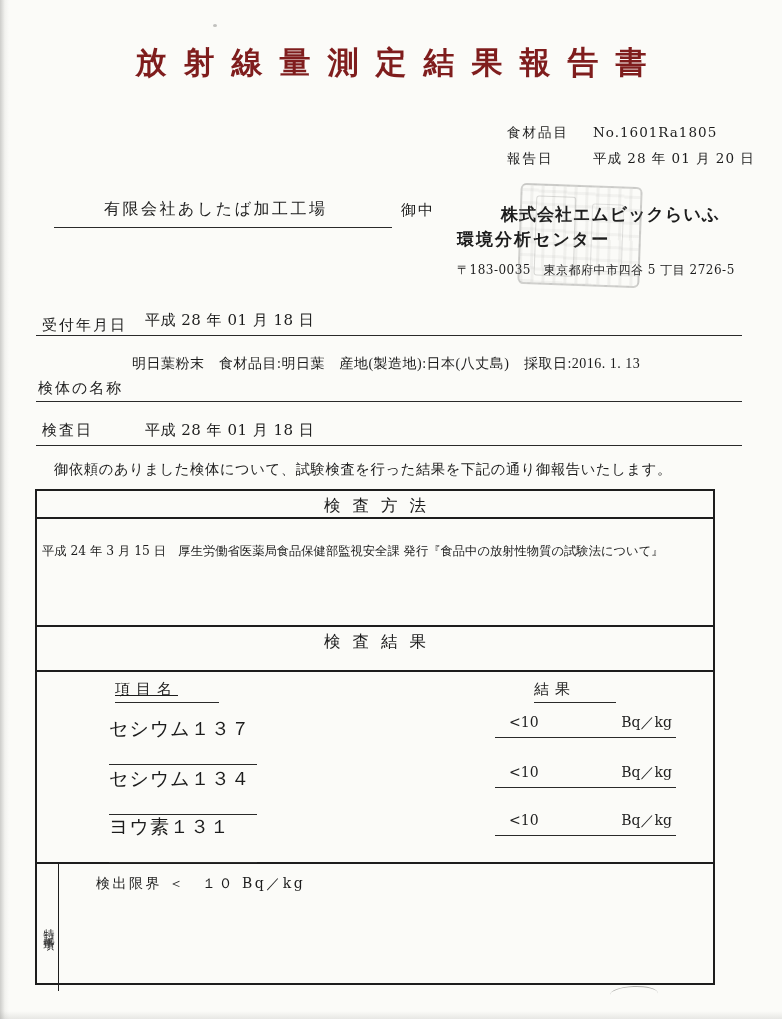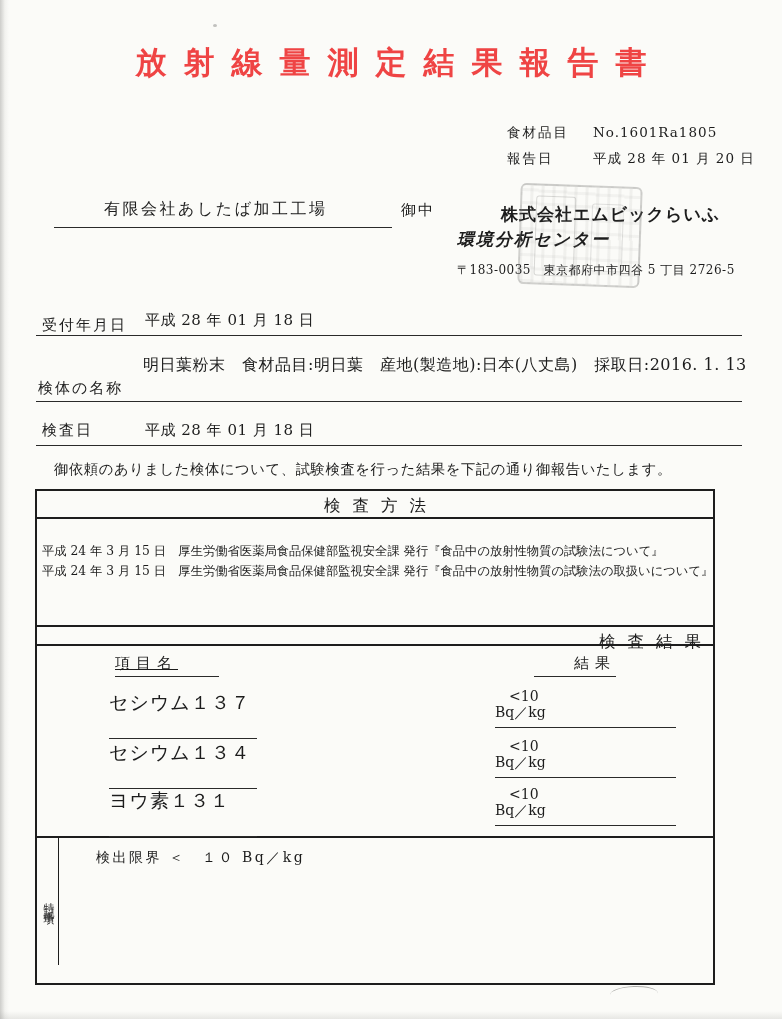--- a/index.html
+++ b/index.html
@@ -19,34 +19,34 @@
   }
   .scan-edge-bottom {
     position: absolute; left: 0; bottom: 0; width: 100%; height: 8px;
     background: linear-gradient(to top, rgba(140,140,138,0.18), rgba(0,0,0,0));
     pointer-events: none;
   }
 
   .doc-title {
     position: absolute; left: 0; top: 42px; width: 782px;
     text-align: center; font-size: 31px; font-weight: bold;
-    letter-spacing: 17px; text-indent: 17px; color: #ef4444;
+    letter-spacing: 17px; text-indent: 17px; color: #7f1d1d;
   }
 
   .meta-block { position: absolute; left: 507px; top: 124px; font-size: 13.5px; }
   .meta-row { display: flex; margin-bottom: 8px; }
   .meta-label { width: 86px; letter-spacing: 2px; }
   .meta-value { letter-spacing: 1px; }
 
   .recipient-name { position: absolute; left: 104px; top: 199px; font-size: 16px; letter-spacing: 2.5px; }
   .recipient-underline { position: absolute; left: 54px; top: 227px; width: 338px; border-bottom: 1.6px solid #2a2a2a; }
   .recipient-honorific { position: absolute; left: 401px; top: 201px; font-size: 15px; letter-spacing: 2px; }
 
   .issuer-company { position: absolute; left: 457px; top: 203px; font-size: 17px; font-weight: bold; letter-spacing: 1px; margin-left: 44px; }
-  .issuer-division { position: absolute; left: 457px; top: 228px; font-size: 17px; font-weight: bold; letter-spacing: 2px; font-style: italic; }
+  .issuer-division { position: absolute; left: 457px; top: 228px; font-size: 17px; font-weight: bold; letter-spacing: 2px; }
   .issuer-address { position: absolute; left: 457px; top: 262px; font-size: 12px; letter-spacing: .5px; }
 
   .company-seal {
     position: absolute; left: 519px; top: 185px; width: 122px; height: 101px;
     border: 2px solid rgba(125,125,122,0.45); border-radius: 6px;
     transform: rotate(2deg);
     background:
       repeating-linear-gradient(88deg, rgba(130,130,128,0.12) 0 3px, transparent 3px 11px),
       repeating-linear-gradient(2deg, rgba(130,130,128,0.10) 0 3px, transparent 3px 13px);
     opacity: .75;
@@ -73,38 +73,38 @@
   .section-header {
     height: 28px; border-bottom: 2px solid #1d1d1d;
     text-align: center; font-size: 16.5px; letter-spacing: 12px; text-indent: 12px;
     padding-top: 4px; font-weight: 500;
   }
   .method-body {
     height: 108px; border-bottom: 2px solid #1d1d1d;
     padding: 23px 6px 0 5px; font-size: 12.3px; line-height: 19.5px; letter-spacing: 0px;
     white-space: nowrap;
   }
-  .results-header { height: 19px; border-bottom: 2px solid #1d1d1d; text-align: right; font-size: 16.5px; letter-spacing: 12px; text-indent: 12px; padding-top: 4px; }
+  .results-header { height: 45px; border-bottom: 2px solid #1d1d1d; text-align: center; font-size: 16.5px; letter-spacing: 12px; text-indent: 12px; padding-top: 4px; }
   .results-body { position: relative; height: 190px; }
   .col-item-header {
     position: absolute; left: 78px; top: 8px; width: 104px;
     font-size: 15px; letter-spacing: 6px; border-bottom: 1.5px solid #2a2a2a; padding-bottom: 3px; text-decoration: underline;
   }
   .col-result-header {
-    position: absolute; left: 497px; top: 8px; width: 82px; text-align: right;
+    position: absolute; left: 497px; top: 8px; width: 82px; text-align: left;
     font-size: 15px; letter-spacing: 6px; border-bottom: 1.5px solid #2a2a2a; padding-bottom: 3px;
   }
   .result-row-item {
     position: absolute; left: 72px; width: 148px;
     font-size: 19px; letter-spacing: 1px; border-bottom: 1.4px solid #2a2a2a; padding-bottom: 22px;
   }
   .result-row-line {
     position: absolute; left: 458px; width: 181px;
     display: flex; justify-content: space-between;
-    font-size: 14px; border-bottom: 1.4px solid #2a2a2a; padding-bottom: 5px; flex-direction: column;
+    font-size: 14px; border-bottom: 1.4px solid #2a2a2a; padding-bottom: 5px;
   }
   .result-value { margin-left: 14px; }
   .result-unit { margin-right: 4px; }
 
   .notes-row { display: flex; height: 129px; border-top: 2px solid #1d1d1d; }
   .notes-label-cell {
     width: 22px; border-right: 1.5px solid #1d1d1d;
     display: flex; align-items: center; justify-content: center;
   }
   .notes-label {
@@ -148,35 +148,34 @@
 
 <div class="issuer-company">株式会社エムビックらいふ</div>
 <div class="issuer-division">環境分析センター</div>
 <div class="issuer-address">〒183-0035　東京都府中市四谷 5 丁目 2726-5</div>
 <div class="company-seal"></div>
 
 <div class="field-label" style="left:42px; top:316px;">受付年月日</div>
 <div class="field-value" style="left:145px; top:311px;">平成 28 年 01 月 18 日</div>
 <div class="field-rule" style="top:335px;"></div>
 
-<div class="field-value" style="left:143px; top:355px; font-size:16px;">明日葉粉末　食材品目:明日葉　産地(製造地):日本(八丈島)　採取日:2016. 1. 13</div>
+<div class="field-value" style="left:132px; top:355px; font-size:14px;font-family:Liberation Serif, serif;">明日葉粉末　食材品目:明日葉　産地(製造地):日本(八丈島)　採取日:2016. 1. 13</div>
 <div class="field-label" style="left:38px; top:379px;">検体の名称</div>
 <div class="field-rule" style="top:401px;"></div>
 
 <div class="field-label" style="left:42px; top:421px;">検査日</div>
 <div class="field-value" style="left:145px; top:421px;">平成 28 年 01 月 18 日</div>
 <div class="field-rule" style="top:445px;"></div>
 
 <div class="intro-text">御依頼のありました検体について、試験検査を行った結果を下記の通り御報告いたします。</div>
 
 <div class="report-table">
   <div class="section-header">検査方法</div>
   <div class="method-body">
     <div>平成 24 年 3 月 15 日　厚生労働省医薬局食品保健部監視安全課 発行『食品中の放射性物質の試験法について』</div>
-    <div>平成 24 年 3 月 15 日　厚生労働省医薬局食品保健部監視安全課 発行『食品中の放射性物質の試験法の取扱いについて』</div>
   </div>
 
   <div class="results-header">検査結果</div>
 
   <div class="results-body">
     <div class="col-item-header">項目名</div>
     <div class="col-result-header">結果</div>
 
     <div class="result-row-item" style="top:44px;">セシウム１３７</div>
     <div class="result-row-line" style="top:42px;">

